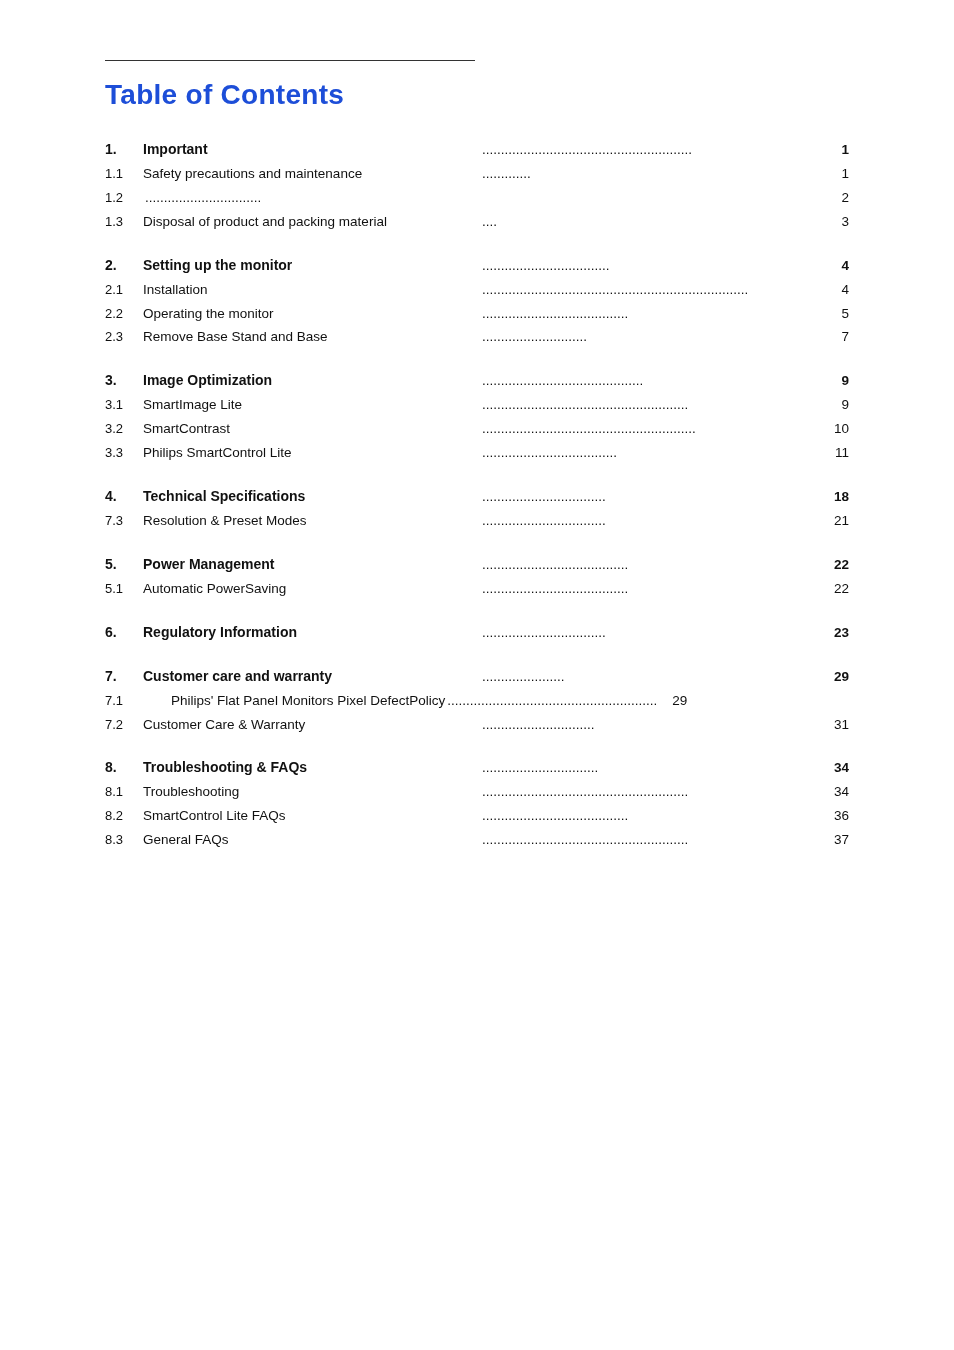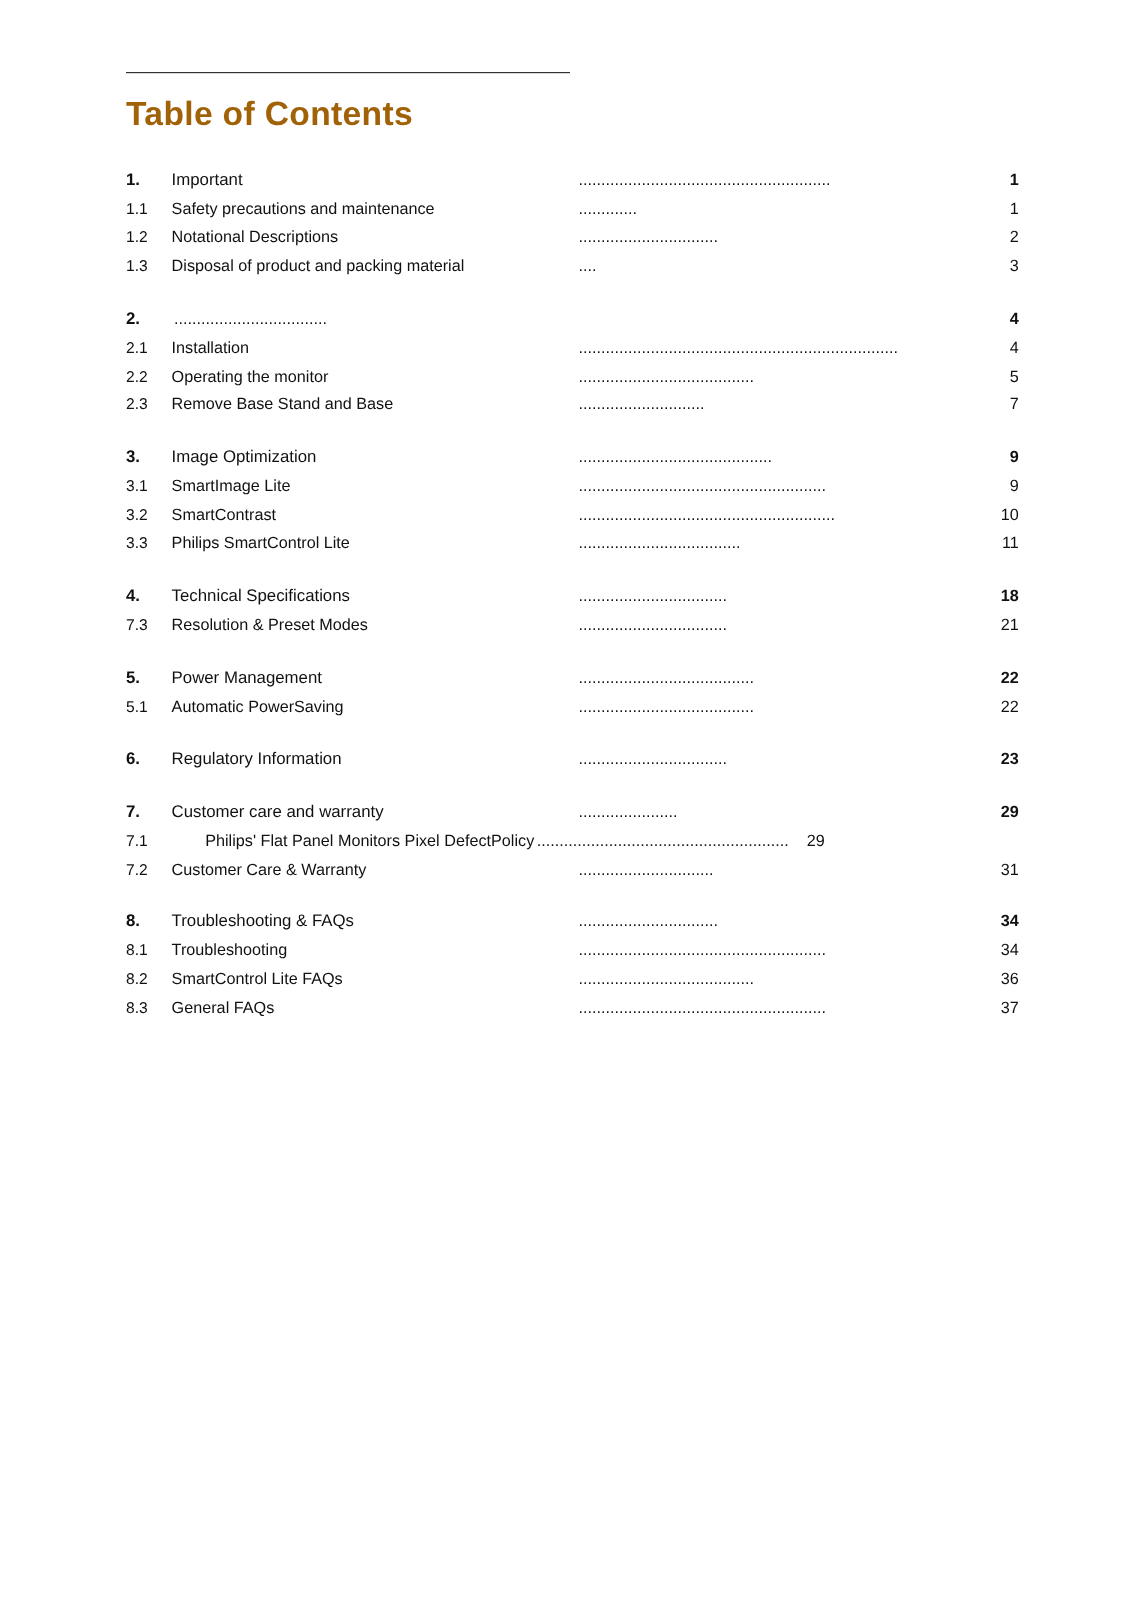--- a/index.html
+++ b/index.html
@@ -27,21 +27,21 @@
     .top-rule {
       border: none;
       border-top: 1.5px solid #333;
       margin-bottom: 18px;
       width: 370px;
     }
 
     .toc-title {
       font-size: 28px;
       font-weight: bold;
-      color: #a16207;
+      color: #1d4ed8;
       margin-bottom: 28px;
       letter-spacing: 0.01em;
     }
 
     .toc-section {
       margin-bottom: 22px;
     }
 
     .toc-row {
       display: flex;
@@ -62,21 +62,21 @@
       font-size: 14px;
     }
 
     .toc-label {
       flex: 1;
       color: #111;
       white-space: nowrap;
     }
 
     .toc-label.chapter {
-      font-weight: normal;
+      font-weight: bold;
       font-size: 14px;
     }
 
     .toc-dots {
       flex: 1;
       overflow: hidden;
       white-space: nowrap;
       color: #111;
       font-size: 13.5px;
       padding: 0 2px;
@@ -111,34 +111,34 @@
           <span class="toc-page chapter">1</span>
         </div>
         <div class="toc-row">
           <span class="toc-num">1.1</span>
           <span class="toc-label">Safety precautions and maintenance</span>
           <span class="toc-dots">.............</span>
           <span class="toc-page">1</span>
         </div>
         <div class="toc-row">
           <span class="toc-num">1.2</span>
-          <span class="toc-label">Notational Descriptions</span>
           <span class="toc-dots">...............................</span>
           <span class="toc-page">2</span>
         </div>
         <div class="toc-row">
           <span class="toc-num">1.3</span>
           <span class="toc-label">Disposal of product and packing material</span>
           <span class="toc-dots">....</span>
           <span class="toc-page">3</span>
         </div>
       </div>
       <div class="toc-section">
         <div class="toc-row">
           <span class="toc-num chapter">2.</span>
+          <span class="toc-label chapter">Setting up the monitor</span>
           <span class="toc-dots">..................................</span>
           <span class="toc-page chapter">4</span>
         </div>
         <div class="toc-row">
           <span class="toc-num">2.1</span>
           <span class="toc-label">Installation</span>
           <span class="toc-dots">.......................................................................</span>
           <span class="toc-page">4</span>
         </div>
         <div class="toc-row">

